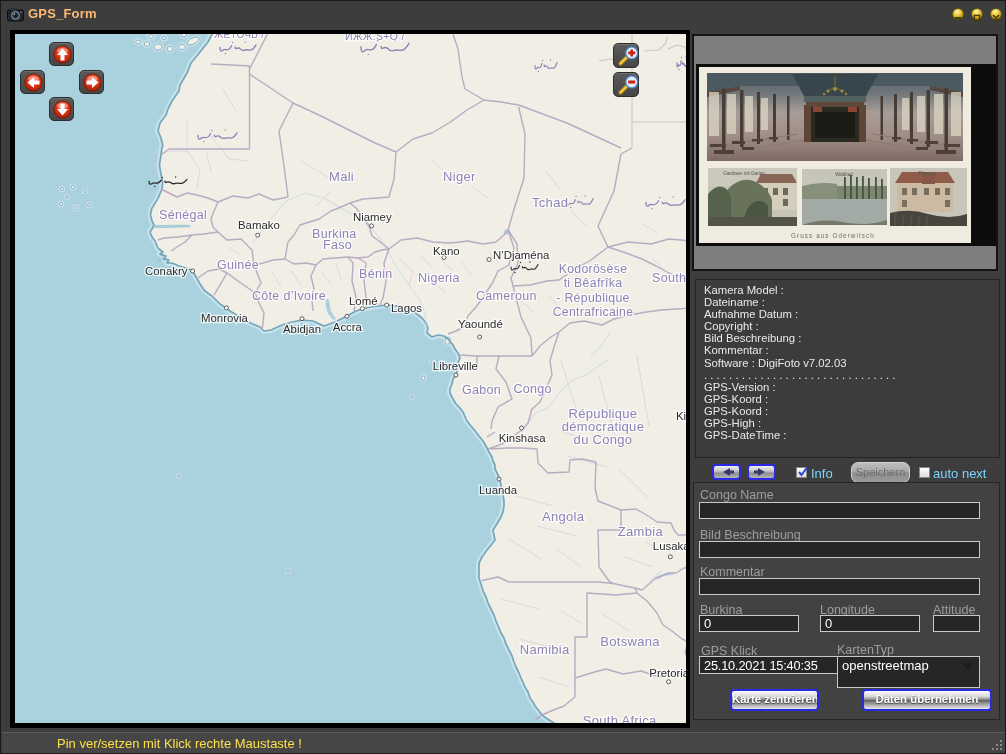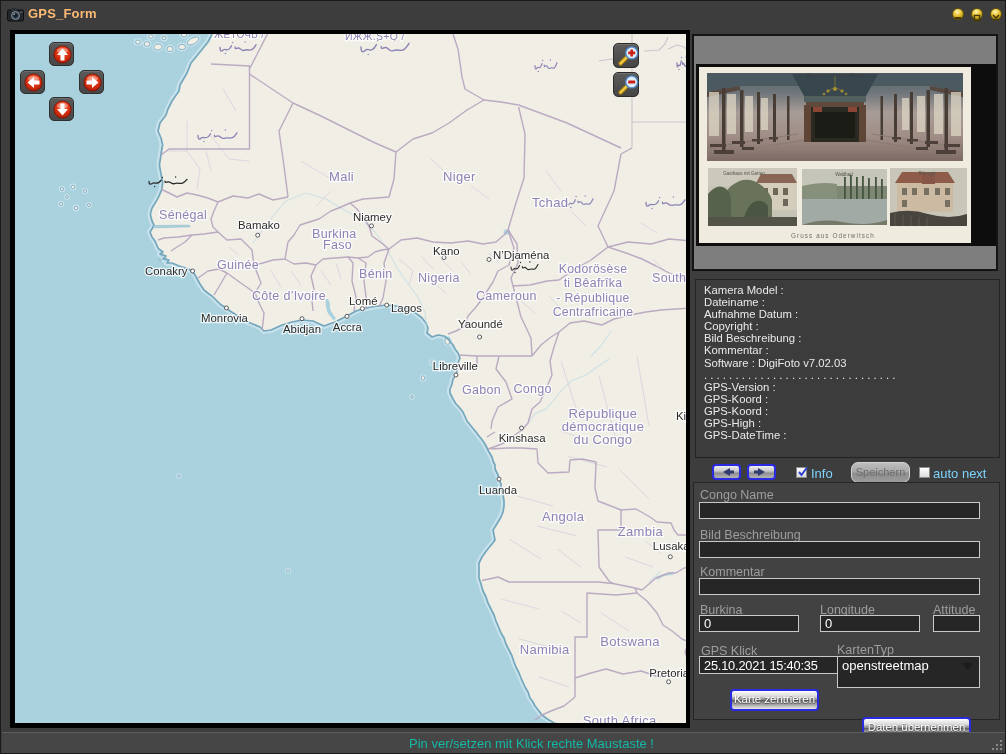--- a/index.html
+++ b/index.html
@@ -18,29 +18,29 @@
 border:1px solid #2b2b2b;border-radius:5px;box-shadow:inset 0 1px 0 #707070;box-sizing:border-box}
 #photopanel{left:691px;top:33px;width:306px;height:237px;background:#7e7e7e;border:2px solid #141414;box-sizing:border-box}
 #infopanel{left:694px;top:278px;width:305px;height:179px;background:#3c3c3c;border:1px solid #232323;
 box-sizing:border-box;color:#e9e9e9;font-size:11.3px;line-height:12.1px;padding:4px 0 0 8px;white-space:pre}
 #formpanel{left:692px;top:481px;width:307px;height:238px;background:#424242;border:1px solid #252525;box-sizing:border-box}
 .lbl{position:absolute;color:#9d9d9d;font-size:12.5px}
 .inp{position:absolute;background:#262626;border:1px solid #c9c9c9;box-sizing:border-box;
 color:#fff;font-size:13px;padding:0 4px;line-height:16px;white-space:nowrap;overflow:hidden}
 .bigbtn{position:absolute;height:22px;border:2px solid #2a2ae0;border-radius:4px;box-sizing:border-box;
 background:linear-gradient(#fdfdfd 0%,#d8d8d8 30%,#8a8a8a 48%,#5f5f5f 52%,#9a9a9a 70%,#e8e8e8 100%);
-color:#fff;font-size:11.4px;font-weight:normal;text-align:center;line-height:17px;white-space:nowrap;overflow:hidden;
+color:#fff;font-size:11.4px;font-weight:bold;text-align:center;line-height:17px;white-space:nowrap;overflow:hidden;
 text-shadow:0 1px 1px #444}
 .smbtn{position:absolute;width:29px;height:16px;border:2px solid #2a2ae0;border-radius:4px;box-sizing:border-box;
 background:linear-gradient(#efefef 0%,#cacaca 40%,#8f8f8f 60%,#b5b5b5 100%);text-align:center;line-height:11px;
 color:#333;font-size:9px}
 .cb{position:absolute;width:11px;height:11px;background:linear-gradient(#fff,#dcdcdc);border:1px solid #8a8a8a;box-sizing:border-box}
 .cbl{position:absolute;color:#7dd3fc;font-size:13px}
 #statusbar{left:1px;top:731px;width:1004px;height:22px;background:#464646;border-top:1px solid #5c5c5c;
-color:#14b8a6;font-size:13px;text-align:center;line-height:21px}
+color:#fde047;font-size:13px;line-height:21px}
 </style></head>
 <body>
 <div class="abs" id="title">
     <svg width="17" height="15" viewBox="0 0 17 15" style="position:absolute;left:6px;top:6px">
 <rect x="0.5" y="3" width="16" height="11" rx="1.5" fill="#23272b" stroke="#0c0e10"></rect>
 <rect x="4" y="1" width="6" height="3" rx="1" fill="#2c3136"></rect>
 <circle cx="8.5" cy="8.5" r="4" fill="#3a4754" stroke="#9aa6b2" stroke-width="0.8"></circle>
 <circle cx="8.5" cy="8.5" r="2" fill="#121920"></circle>
 <circle cx="7.3" cy="7.2" r="0.8" fill="#aebecb"></circle>
 <rect x="13" y="4.5" width="2.5" height="1.5" fill="#566067"></rect>
@@ -616,21 +616,21 @@
 <div class="inp" style="left:819px;top:614px;width:100px;height:17px">0</div>
 <div class="inp" style="left:932px;top:614px;width:47px;height:17px"></div>
 <span class="lbl" style="left:700px;top:643px">GPS Klick</span>
 <div class="inp" style="left:698px;top:655px;width:139px;height:18px;font-size:12.8px;letter-spacing:-0.2px;line-height:17px">25.10.2021 15:40:35</div>
 <span class="lbl" style="left:836px;top:642px">KartenTyp</span>
 <div class="inp" style="left:836px;top:655px;width:143px;height:32px;font-size:13px;line-height:17px">openstreetmap
 <svg width="11" height="7" viewBox="0 0 11 7" style="position:absolute;right:6px;top:6px">
       <path d="M0,0 L11,0 L5.5,7 Z" fill="#1c1c1c"></path>
     </svg></div>
 <div class="bigbtn" style="left:729px;top:688px;width:89px">Karte zentrieren</div>
-<div class="bigbtn" style="left:861px;top:716px;width:109px">Daten übernehmen</div>
+<div class="bigbtn" style="left:861px;top:688px;width:130px">Daten übernehmen</div>
 
 <div class="abs" id="statusbar"><span style="padding-left:55px">Pin ver/setzen mit Klick rechte Maustaste !</span></div>
 <svg width="12" height="12" viewBox="0 0 12 12" style="position:absolute;left:991px;top:739px">
 <g fill="#8a8a8a">
       <rect x="8" y="8" width="2" height="2"></rect>
       <rect x="8" y="4" width="2" height="2"></rect>
       <rect x="8" y="0" width="2" height="2"></rect>
       <rect x="4" y="8" width="2" height="2"></rect>
       <rect x="4" y="4" width="2" height="2"></rect>
       <rect x="0" y="8" width="2" height="2"></rect>

